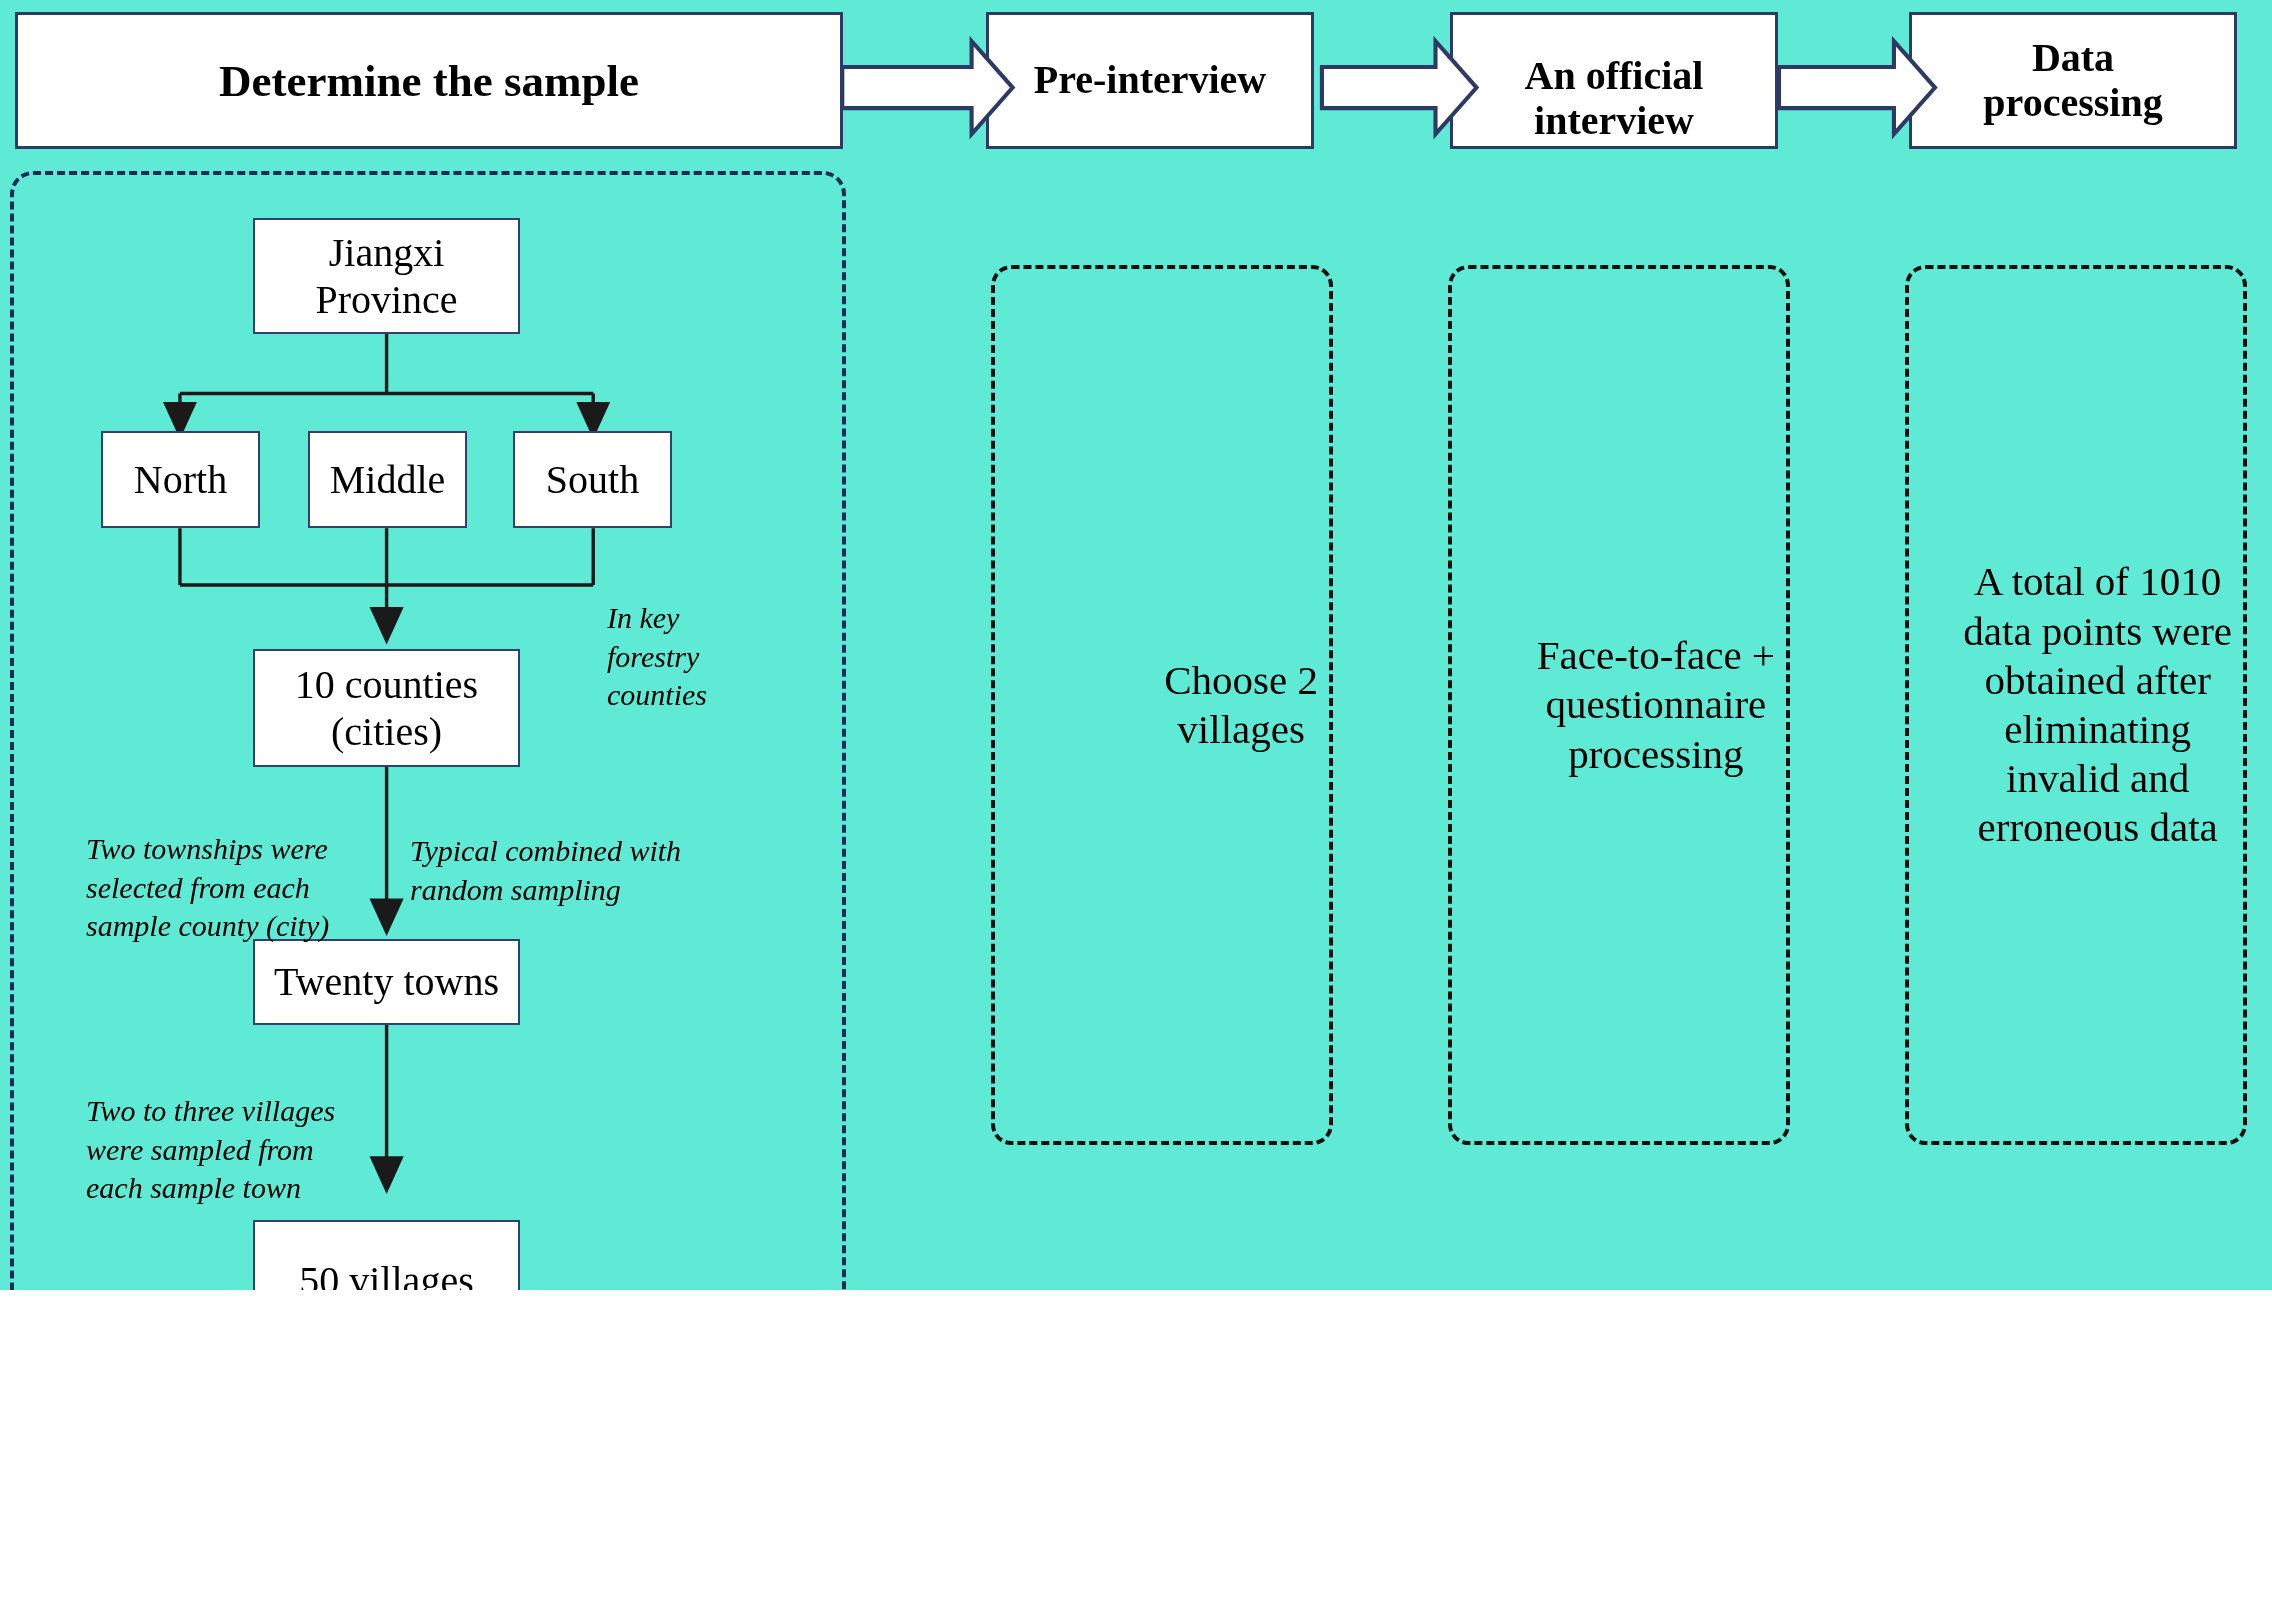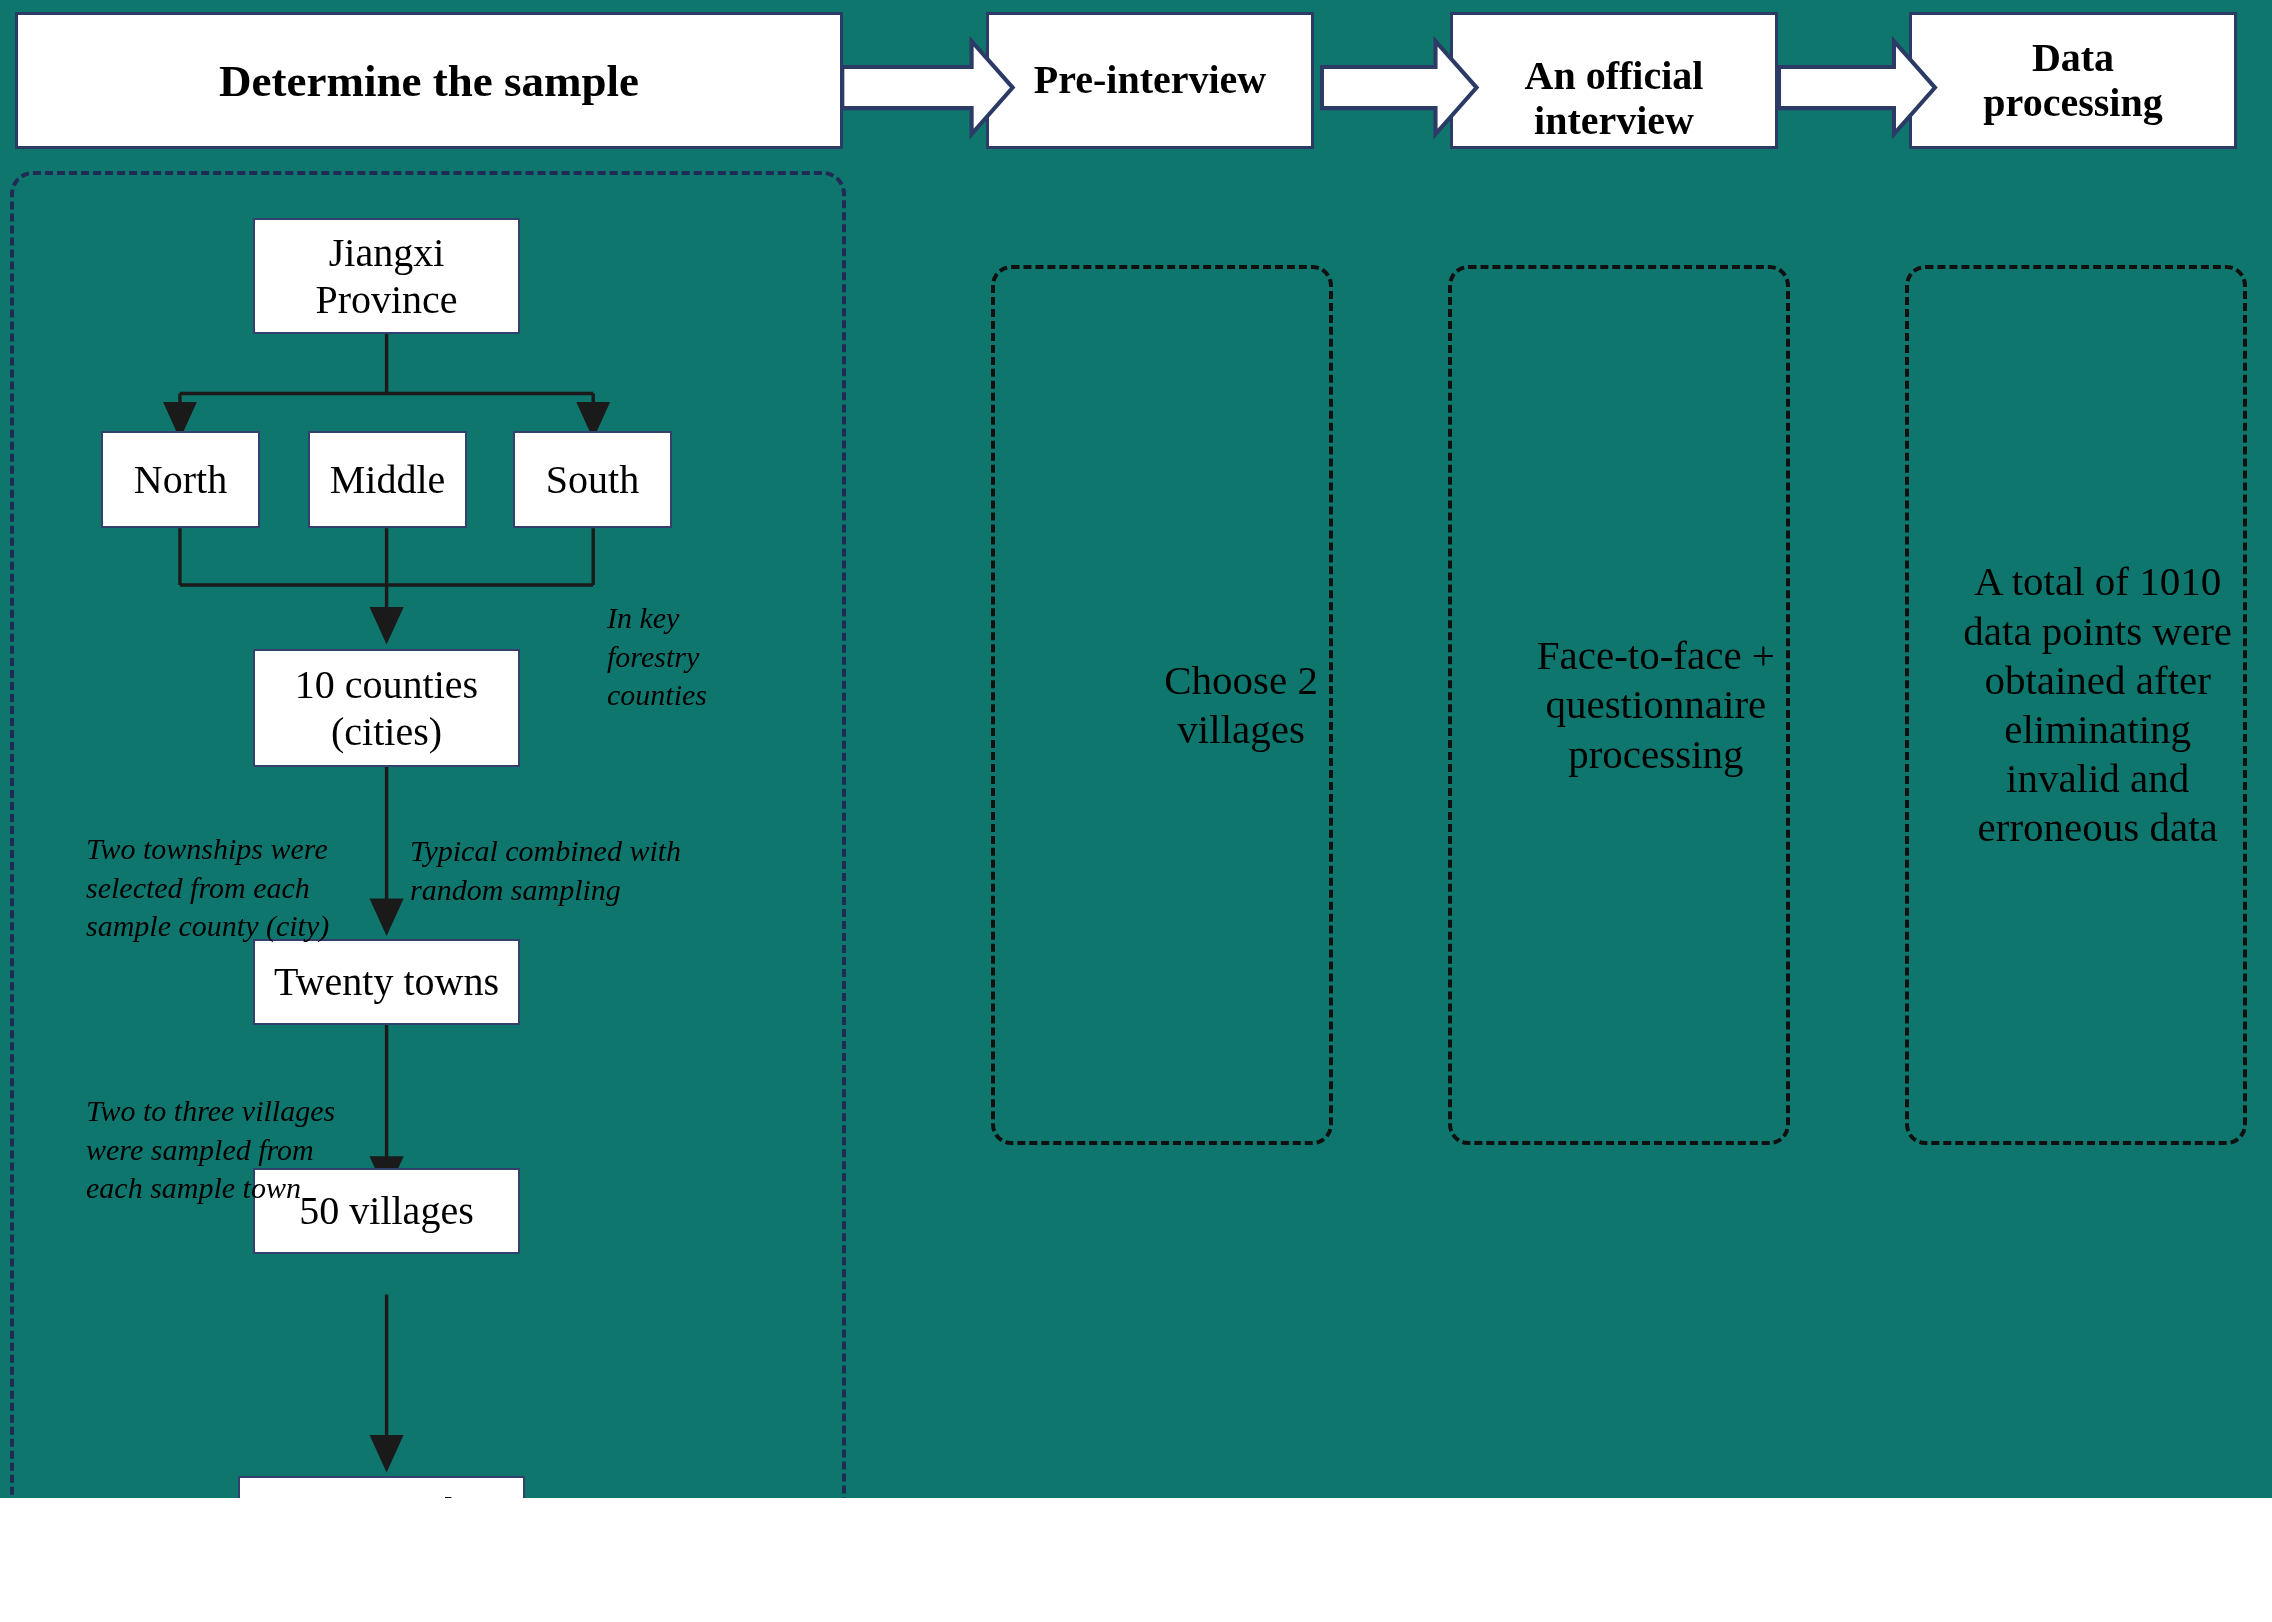--- a/index.html
+++ b/index.html
@@ -4,22 +4,22 @@
 <title>Sampling Flowchart</title>
 <style>
   html, body {
     margin: 0;
     padding: 0;
     background: #ffffff;
   }
   #canvas {
     position: relative;
     width: 2273px;
-    height: 1498px;
-    background: #0f766e;
+    height: 1290px;
+    background: #5eead4;
     font-family: "Liberation Serif", "DejaVu Serif", serif;
     overflow: hidden;
   }
   
   .stage-box {
     position: absolute;
     box-sizing: border-box;
     background: #ffffff;
     border: 3.4px solid #2c3b66;
     display: flex;
@@ -180,21 +180,21 @@
 
   <div class="node" style="left:253px; top:649px; width:267px; height:118px; font-size:40px;">
     <span>10 counties
 (cities)</span>
   </div>
 
   <div class="node" style="left:253px; top:939px; width:267px; height:86px; font-size:40px;">
     <span>Twenty towns</span>
   </div>
 
-  <div class="node" style="left:253px; top:1168px; width:267px; height:86px; font-size:40px;">
+  <div class="node" style="left:253px; top:1220px; width:267px; height:86px; font-size:40px;align-items:flex-end;">
     <span>50 villages</span>
   </div>
 
   <div class="node" style="left:238px; top:1476px; width:287px; height:118px; font-size:40px;">
     <span>505 sample
 families</span>
   </div>
 
   <div class="annot" style="left:607px; top:561px; width:178px; font-size:30px;">
     <span style="white-space:pre-line;">In key

